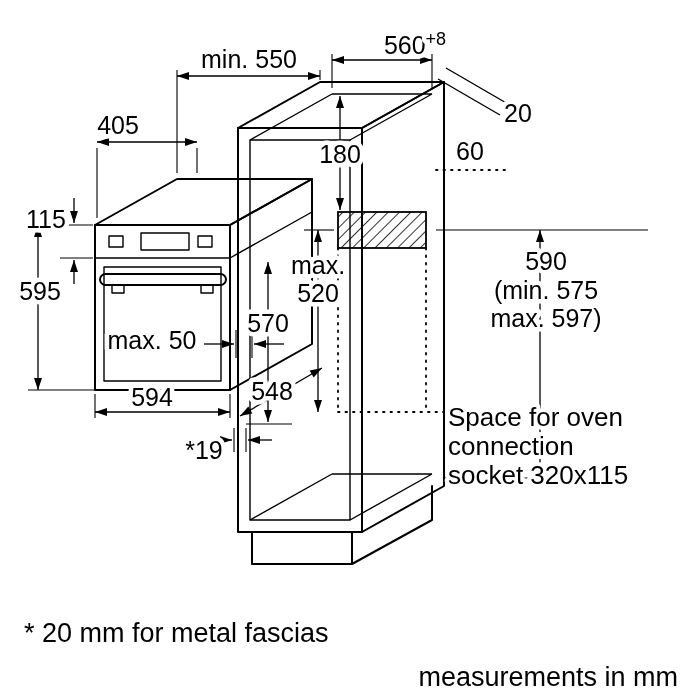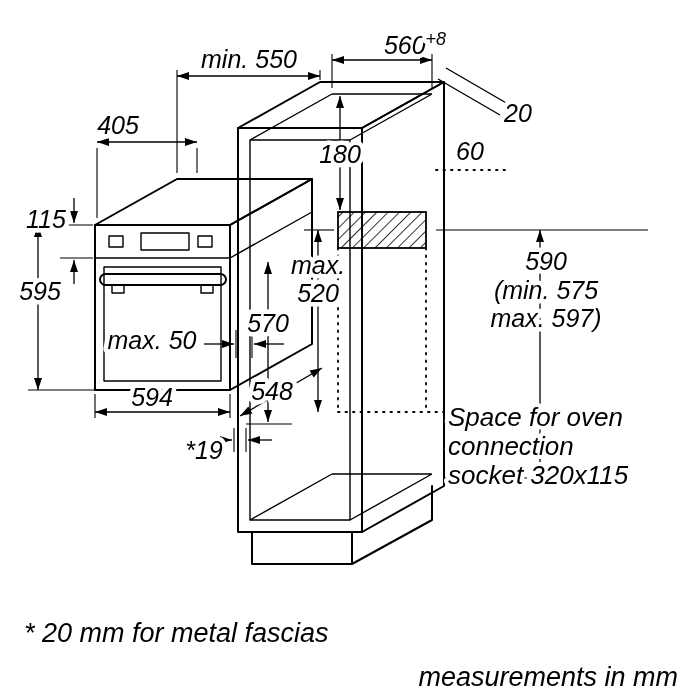--- a/index.html
+++ b/index.html
@@ -1,17 +1,17 @@
 <!DOCTYPE html>
 <html><head>
 <meta charset="utf-8">
 <style>
   html,body{margin:0;padding:0;background:#fff;}
   .canvas{position:relative;width:700px;height:700px;background:#ffffff;overflow:hidden;
-          font-family:"Liberation Sans",sans-serif;font-style:italic;}
+          font-family:"Liberation Sans",sans-serif;}
   svg{position:absolute;left:0;top:0;}
   .obj{stroke:#000;stroke-width:2;fill:none;stroke-linejoin:round;stroke-linecap:round;}
   .thin{stroke:#000;stroke-width:1.4;fill:none;stroke-linejoin:round;}
   .dim{stroke:#000;stroke-width:1.3;fill:none;}
   .ext{stroke:#000;stroke-width:1.1;fill:none;}
   .dot{stroke:#000;stroke-width:1.8;fill:none;stroke-dasharray:1.5 6;stroke-linecap:round;}
   text.lbl{font-family:"Liberation Sans",sans-serif;font-size:25px;fill:#000;
            paint-order:stroke;stroke:#fff;stroke-width:9;stroke-linejoin:round;text-anchor:middle;}
   text.note{font-family:"Liberation Sans",sans-serif;font-size:26px;fill:#000;text-anchor:start;
             paint-order:stroke;stroke:#fff;stroke-width:8;stroke-linejoin:round;}

